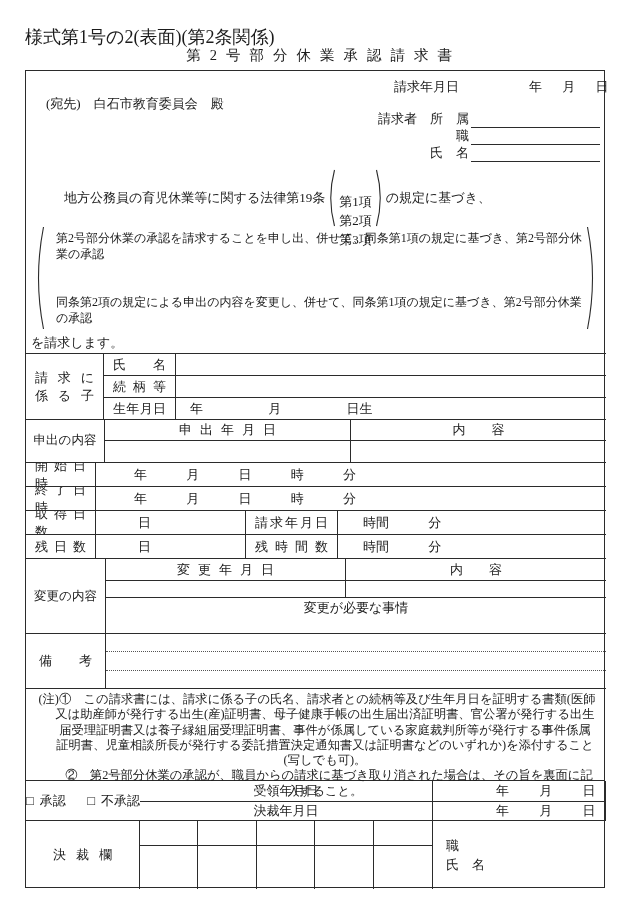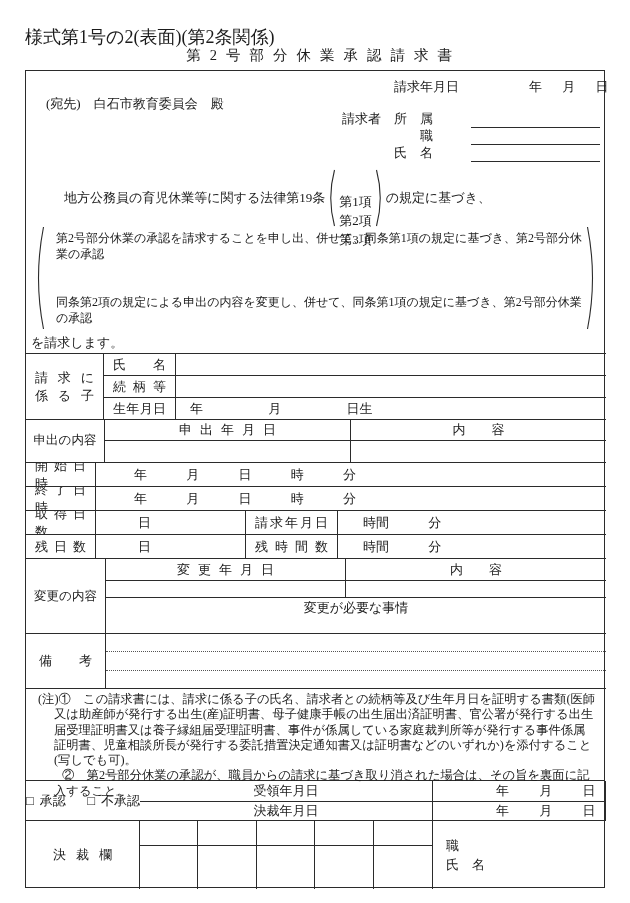--- a/index.html
+++ b/index.html
@@ -19,21 +19,21 @@
   
   #outer-box { top:70px; left:25px; width:580px; height:818px;
     border:1.5px solid #2b2b2b; box-sizing:border-box; position:absolute; }
   #outer-box > * { position:absolute; box-sizing:border-box; }
 
   
   .req-date { top:7px; left:368px; white-space:nowrap; }
   .units-sm { margin-left:70px; word-spacing:17px; }
   .addressee { top:24px; left:20px; }
   .requester { top:40px; right:4px; }
-  .requester .rrow { display:flex; justify-content:flex-end; align-items:flex-end; height:17px;gap:36px; }
+  .requester .rrow { display:flex; justify-content:flex-end; align-items:flex-end; height:17px; }
   .requester .rlabel { white-space:nowrap; }
   .uline { width:129px; height:14px; border-bottom:1px solid #2b2b2b; margin-left:2px; }
 
   
   .law-row { top:96px; left:38px; display:flex; align-items:center; height:62px; }
   .law-row .txt { white-space:nowrap; }
   .clauses { display:flex; flex-direction:column; justify-content:center;
     padding:0 3px; line-height:19px; font-size:13px;margin-top:44px; }
   .bracket-svg { display:block; }
 
@@ -54,21 +54,21 @@
   .sp8  { letter-spacing:8px;  text-indent:8px;  text-align:center; }
   .sp26 { letter-spacing:26px; text-indent:26px; text-align:center; }
   .units { white-space:nowrap; }
 
   #band-a { top:282px; grid-template-columns:78px 72px 1fr; grid-template-rows:22px 22px 22px; border-top:1px solid #2b2b2b; }
   #band-b { top:348px; grid-template-columns:79px 246px 1fr; grid-template-rows:22px 22px; }
   #band-c { top:392px; grid-template-columns:70px 150px 92px 1fr; grid-template-rows:24px 24px 24px 24px; }
   #band-d { top:488px; grid-template-columns:80px 240px 1fr; grid-template-rows:22px 17px 36px; }
   #band-e { top:563px; height:55px; grid-template-columns:80px 1fr; border-bottom:1px solid #2b2b2b; }
   #notes  { top:618px; height:92px; border-bottom:1px solid #2b2b2b;
-    font-size:12.3px; line-height:15.3px; padding:3px 8px 0 6px; }
+    font-size:12.3px; line-height:15.3px; padding:3px 8px 0 6px;text-align:center; }
   #notes p { margin:0; padding-left:22px; text-indent:-16px; }
   #notes p.n2 { text-indent:8px; }
   #band-f { top:710px; grid-template-columns:114px 293px 173px; grid-template-rows:21px 19px 25px 43px; }
 
   .dot-rows { display:flex; flex-direction:column; height:100%; }
   .dot-rows > div { flex:1; }
   .dot-rows > div.db { border-bottom:1px dotted #555; }
 
   .stamp-grid { display:grid; grid-template-columns:repeat(5,1fr); grid-template-rows:25px 1fr; }
   .stamp-grid > div { box-sizing:border-box; }

